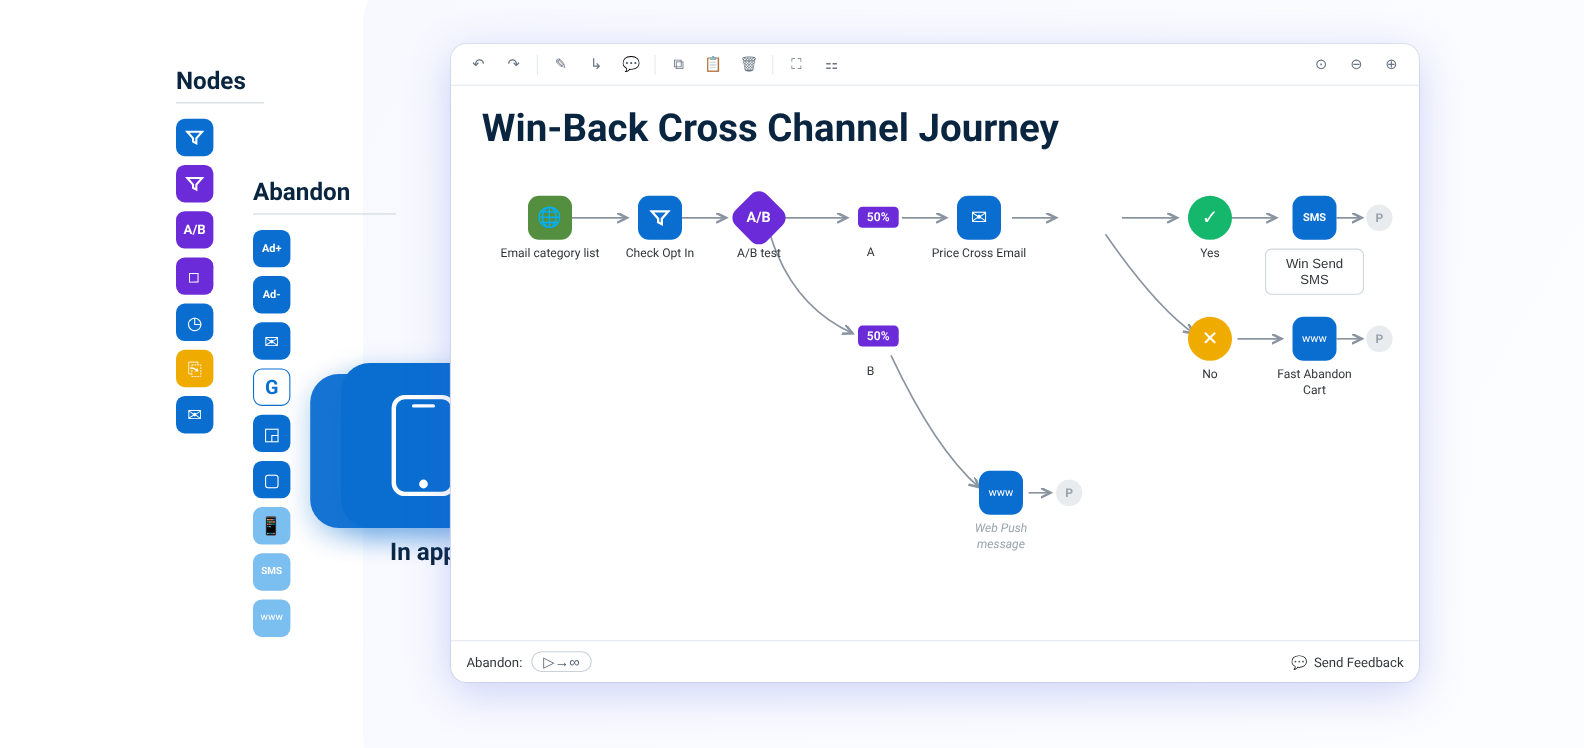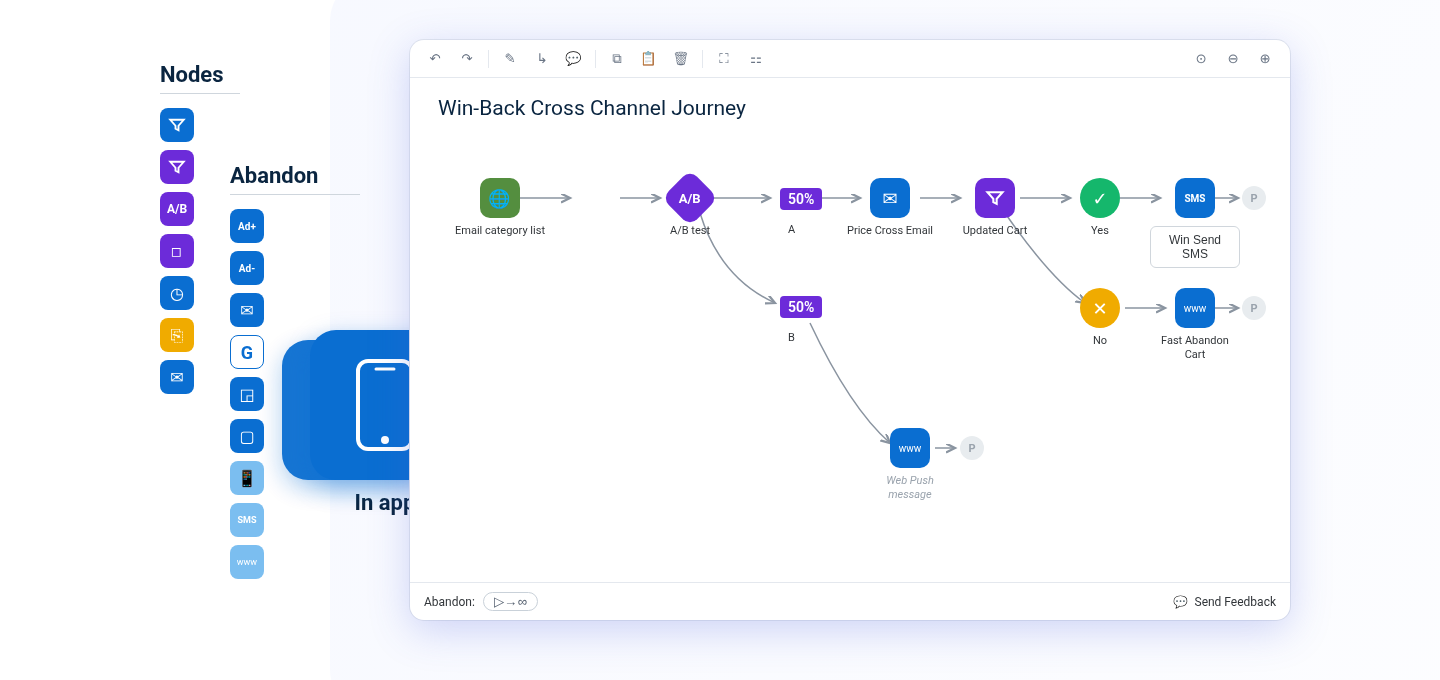--- a/index.html
+++ b/index.html
@@ -14,31 +14,31 @@
 .chip.purple{background:#6c2bd9}
 .chip.orange{background:#f0ab00}
 .chip.lightblue{background:#7bbef0;color:#fff}
 .chip.white{background:#fff;color:#0a6ed1;border:1px solid #0a6ed1}
 .canvas-window{position:absolute;left:410px;top:40px;width:880px;height:580px;background:#fff;border-radius:14px;box-shadow:0 10px 40px rgba(70,90,220,.25),0 0 0 1px #e4e8ee;overflow:hidden}
 .toolbar{height:38px;border-bottom:1px solid #e4e8ee;display:flex;align-items:center;padding:0 10px;gap:2px}
 .tb-btn{width:30px;height:28px;border:none;background:transparent;color:#6a7585;cursor:pointer;border-radius:4px;display:flex;align-items:center;justify-content:center}
 .tb-sep{width:1px;height:18px;background:#e4e8ee;margin:0 4px}
 .tb-spacer{flex:1}
 .canvas-area{position:relative;height:500px}
-.canvas-title{position:absolute;left:28px;top:18px;font-size:21px;font-weight:400;color:#0a2540}
+.canvas-title{position:absolute;left:28px;top:18px;font-size:35px;font-weight:700;color:#0a2540}
 .node{position:absolute;display:flex;flex-direction:column;align-items:center;width:90px;text-align:center}
 .node-icon{width:40px;height:40px;border-radius:10px;display:flex;align-items:center;justify-content:center;color:#fff;font-size:18px;margin-bottom:6px}
 .node-label{font-size:11px;color:#32363a;line-height:1.25}
 .node-label.muted{color:#9aa3ad;font-style:italic}
 .ni-green{background:#548e3f}
 .ni-blue{background:#0a6ed1}
 .ni-purple{background:#6c2bd9}
 .ni-yes{background:#15b76c;border-radius:50%}
 .ni-no{background:#f0ab00;border-radius:50%}
-.pill{position:absolute;padding:3px 8px;border-radius:4px;background:#6c2bd9;color:#fff;font-size:14px;font-weight:600}
+.pill{position:absolute;padding:3px 8px;border-radius:4px;background:#6c2bd9;color:#fff;font-size:11px;font-weight:600}
 .placeholder{width:24px;height:24px;border-radius:50%;background:#e8ecef;color:#9aa3ad;display:flex;align-items:center;justify-content:center;font-size:11px;font-weight:700;position:absolute}
 .sms-btn{position:absolute;padding:6px 12px;font-size:12px;border:1px solid #d0d6dc;border-radius:6px;background:#fff;color:#32363a;cursor:pointer}
 .footer{position:absolute;bottom:0;left:0;right:0;height:38px;border-top:1px solid #e4e8ee;display:flex;align-items:center;padding:0 14px;font-size:12px;color:#32363a}
 .sched-btn{margin-left:8px;padding:1px 10px;border:1px solid #c9d1d9;border-radius:10px;background:#fff;cursor:pointer;color:#596473}
 .feedback{margin-left:auto;display:flex;align-items:center;gap:6px;cursor:pointer;color:#32363a}
 .big-overlay{position:absolute;left:310px;top:330px;display:flex;gap:40px;align-items:flex-start}
 .big-tile{width:150px;height:150px;background:#0a6ed1;border-radius:26px;display:flex;align-items:center;justify-content:center;position:relative;box-shadow:0 8px 24px rgba(10,110,209,.35)}
 .big-tile.behind{position:absolute;left:-28px;top:10px;width:140px;height:140px;z-index:-1;opacity:.95}
 .big-label{font-size:22px;font-weight:700;color:#0a2540;text-align:center;margin-top:10px}
 .big-grp{display:flex;flex-direction:column;align-items:center;position:relative}
@@ -177,44 +177,44 @@
       <line x1="525" y1="370" x2="545" y2="370" marker-end="url(#ah)"></line>
       <path d="M595 135 Q640 200 675 225" marker-end="url(#ah)"></path>
       <line x1="715" y1="230" x2="755" y2="230" marker-end="url(#ah)"></line>
       <line x1="805" y1="230" x2="828" y2="230" marker-end="url(#ah)"></line>
     </svg>
 
     <div class="node" style="left:45px;top:100px">
       <div class="node-icon ni-green">🌐</div>
       <div class="node-label">Email category list</div>
     </div>
+    <div class="node" style="left:145px;top:100px">
+      <div class="node-icon ni-blue">
+          <svg width="20" height="20" viewBox="0 0 24 24" fill="none" stroke="#fff" stroke-width="2.5">
+            <path d="M3 5h18l-7 8v6l-4-2v-4z"></path>
+          </svg>
+        </div>
+      <div class="node-label">Check Opt In</div>
+    </div>
     <div class="node" style="left:235px;top:100px">
       <div class="node-icon ni-purple" style="transform:rotate(45deg)">
           <span style="transform:rotate(-45deg);font-size:13px;font-weight:700">A/B</span>
         </div>
       <div class="node-label">A/B test</div>
     </div>
 
     <div class="pill" style="left:370px;top:110px">50%</div>
     <div class="node-label" style="position:absolute;left:378px;top:145px;font-size:11px">A</div>
 
     <div class="pill" style="left:370px;top:218px">50%</div>
     <div class="node-label" style="position:absolute;left:378px;top:253px;font-size:11px">B</div>
 
     <div class="node" style="left:435px;top:100px">
       <div class="node-icon ni-blue">✉</div>
       <div class="node-label">Price Cross Email</div>
-    </div>
-    <div class="node" style="left:540px;top:100px">
-      <div class="node-icon ni-purple">
-          <svg width="20" height="20" viewBox="0 0 24 24" fill="none" stroke="#fff" stroke-width="2.5">
-            <path d="M3 5h18l-7 8v6l-4-2v-4z"></path>
-          </svg>
-        </div>
-      <div class="node-label">Updated Cart</div>
     </div>
     <div class="node" style="left:645px;top:100px">
       <div class="node-icon ni-yes">✓</div>
       <div class="node-label">Yes</div>
     </div>
     <div class="node" style="left:740px;top:100px">
       <div class="node-icon ni-blue" style="font-size:10px;font-weight:700">SMS</div>
       <button class="sms-btn" style="position:static;margin-top:2px">Win Send SMS</button>
     </div>
     <div class="placeholder" style="left:832px;top:108px">P</div>

